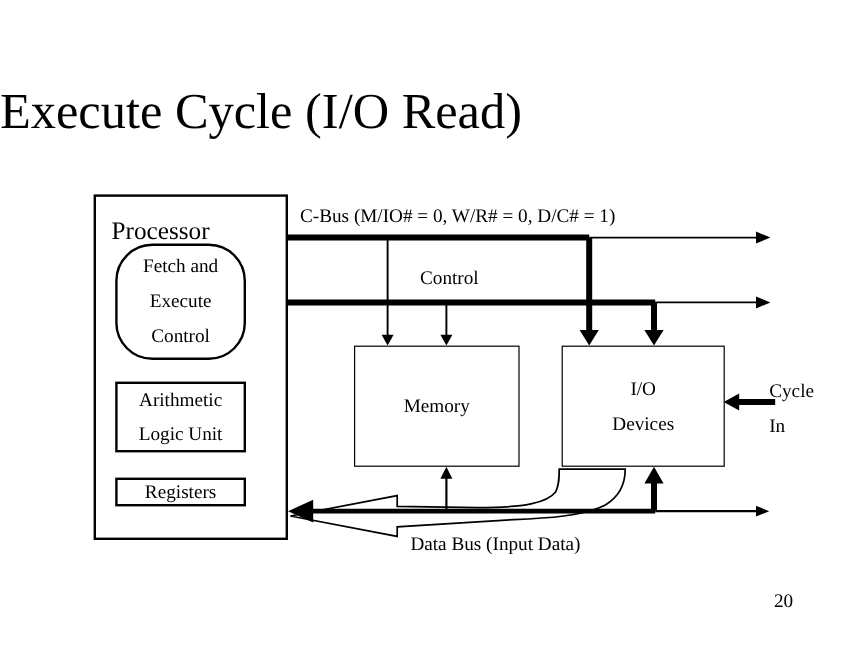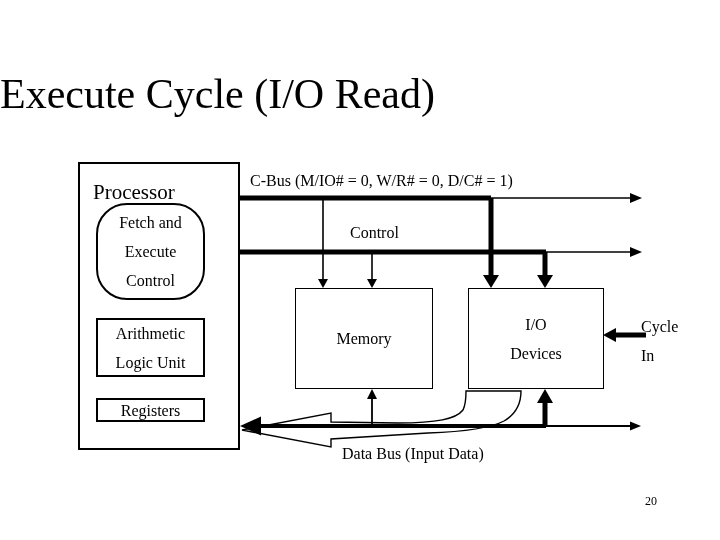--- a/index.html
+++ b/index.html
@@ -14,21 +14,21 @@
     font-size:42px;line-height:44px;color:#000;white-space:nowrap;
   }
   .box{
     position:absolute;border:2px solid #000;background:#fff;box-sizing:border-box;
   }
   .thinbox{border-width:1.5px;}
   .centered{display:flex;flex-direction:column;align-items:center;justify-content:center;text-align:center;}
   .lbl{font-size:16px;line-height:29px;white-space:nowrap;color:#000;}
   .proc-label{position:absolute;top:16px;left:13px;font-size:21px;line-height:24px;}
   svg.overlay{position:absolute;top:0;left:0;width:720px;height:540px;}
-  .pagenum{position:absolute;left:645px;top:494px;font-size:12px;line-height:15px;color:#000;}
+  .pagenum{position:absolute;left:645px;top:494px;font-size:16px;line-height:15px;color:#000;}
 </style>
 </head>
 <body>
 
 <div class="slide">
 
   <div class="title">Execute Cycle (I/O Read)</div>
 
   <svg class="overlay" viewBox="0 0 720 540">
 

